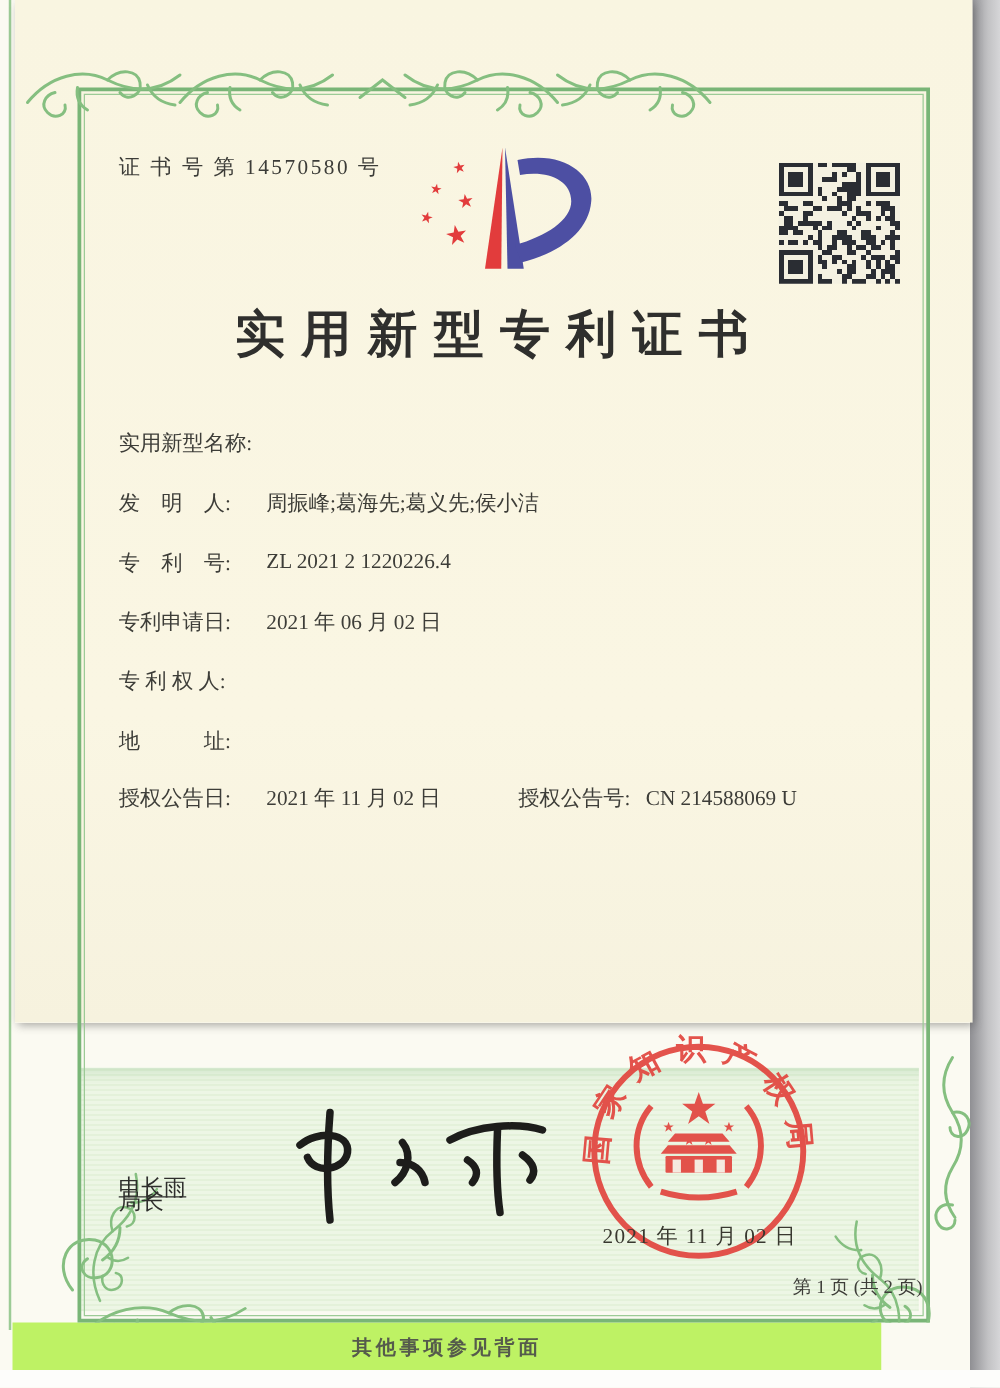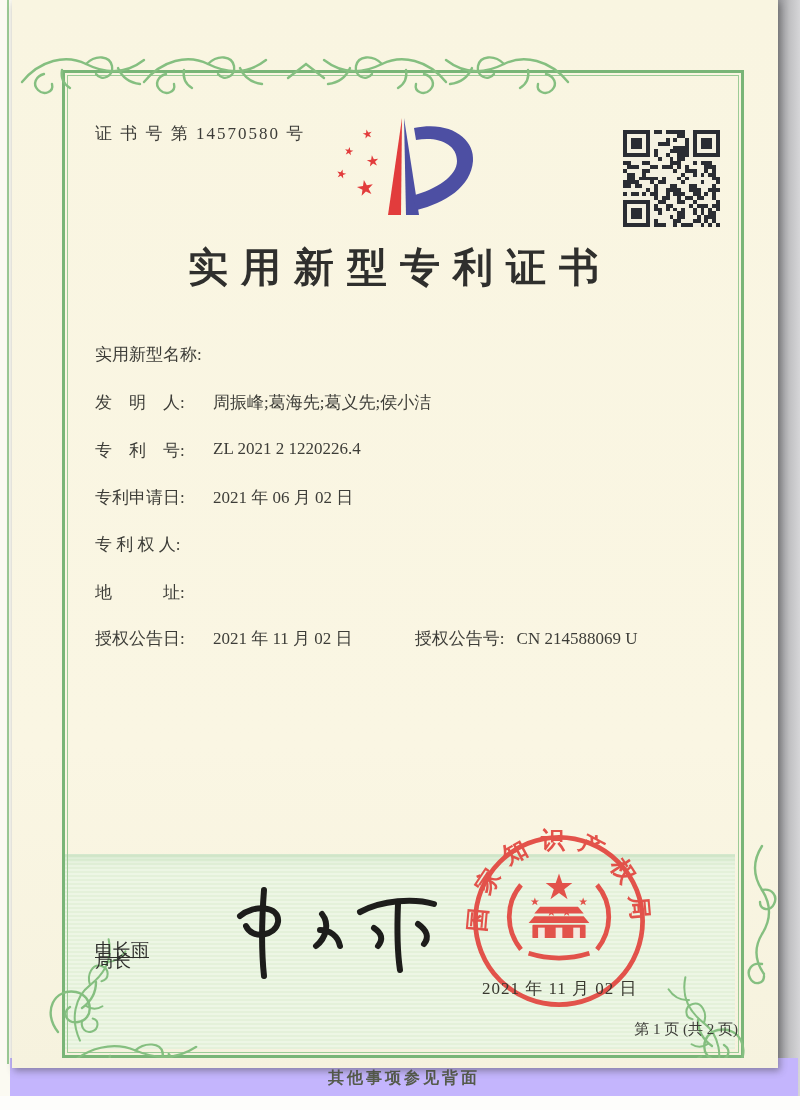--- a/index.html
+++ b/index.html
@@ -8,26 +8,26 @@
     background:#fbfaf2;
     font-family:"Liberation Serif", serif;
   }
   
   .right-scan-edge{position:absolute;right:0;top:0;width:24px;height:1110px;
     background:linear-gradient(90deg,#8f8f93,#c2c2c4 60%,#d6d6d8);z-index:0;}
   .left-edge-line{position:absolute;left:7px;top:0;width:2px;height:1064px;background:#9ccb96;z-index:1;}
   .bottom-strip{position:absolute;left:0;bottom:0;width:800px;height:14px;background:#fdfdfb;z-index:2;}
 
   
-  .backing{position:absolute;left:10px;top:1058px;width:788px;height:40px;
-    background:#c4b5fd;z-index:1;text-align:center;}
+  .backing{position:absolute;left:10px;top:1058px;width:695px;height:40px;
+    background:#bef264;z-index:1;text-align:center;}
   .back-note{margin-top:10px;font-size:16px;letter-spacing:3px;color:#555b4c;font-weight:600;}
 
   
-  .sheet{position:absolute;left:12px;top:0;width:766px;height:1068px;
+  .sheet{position:absolute;left:12px;top:0;width:766px;height:818px;
     background:linear-gradient(180deg,#f9f5e1 0%,#faf6e3 70%,#f6f2de 100%);
     box-shadow:2px 3px 7px rgba(60,60,60,.45);z-index:3;}
 
   .frame{position:absolute;left:50px;top:70px;width:676px;height:982px;
     border:3px solid #79b577;z-index:2;}
   .frame::after{content:"";position:absolute;inset:2px;border:1px solid #9ccb96;}
 
   .green-panel{position:absolute;left:53px;top:854px;width:670px;height:195px;z-index:1;
     background:repeating-linear-gradient(0deg,#e4f1da 0 2px,#edf6e5 2px 4px);
     box-shadow:inset 0 14px 14px -12px rgba(120,180,120,.35);}

